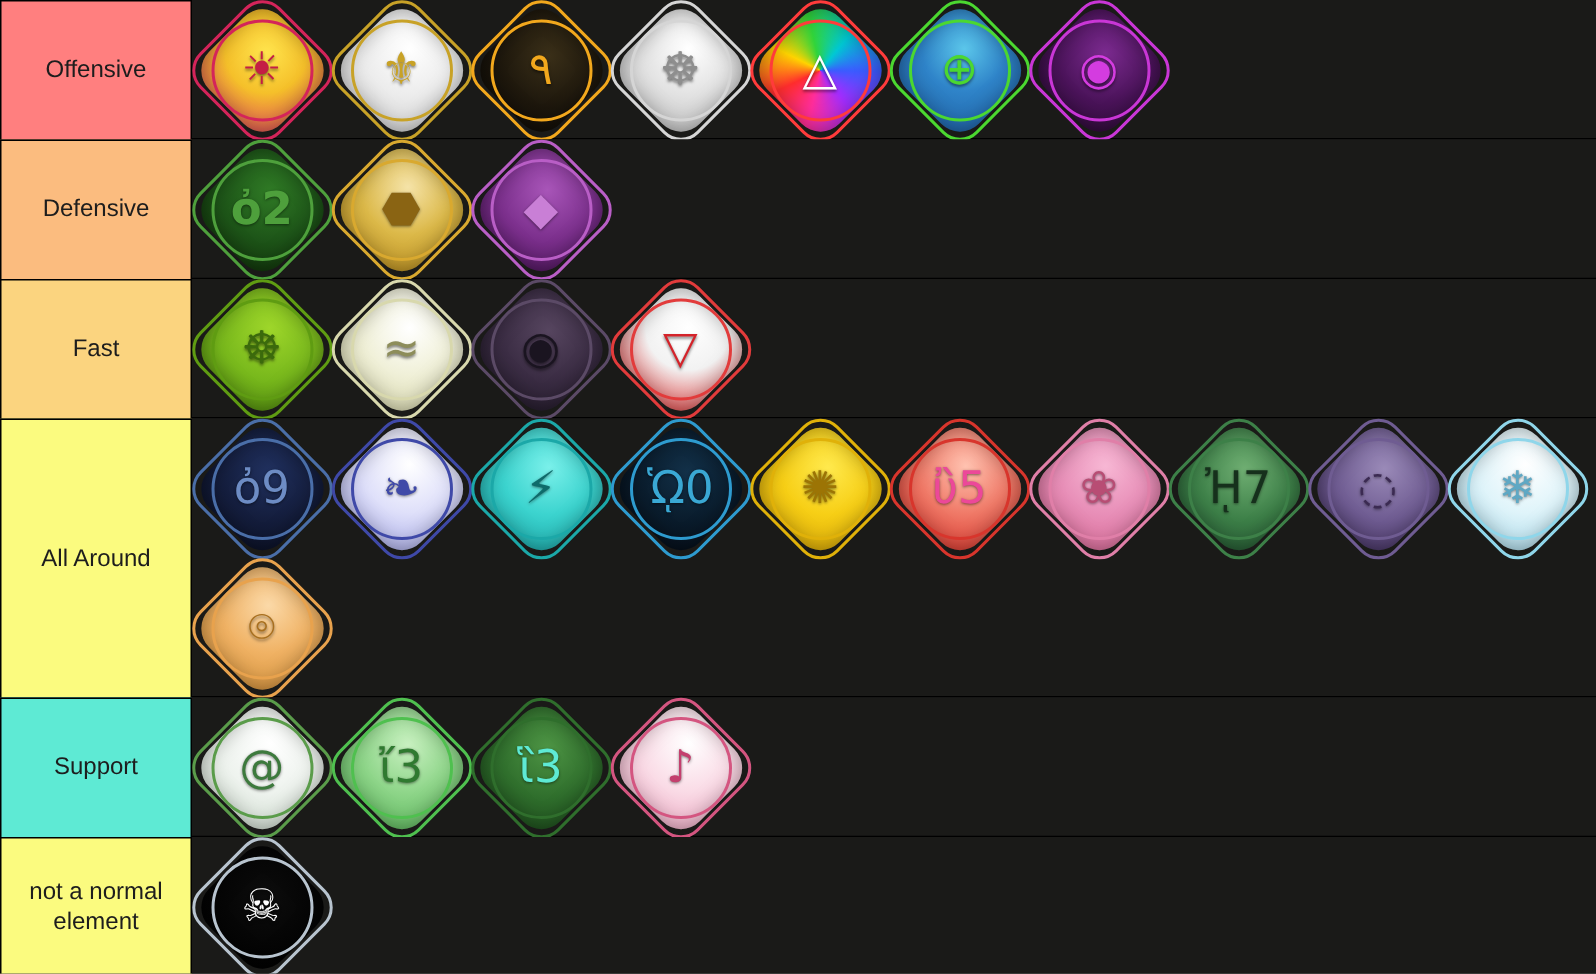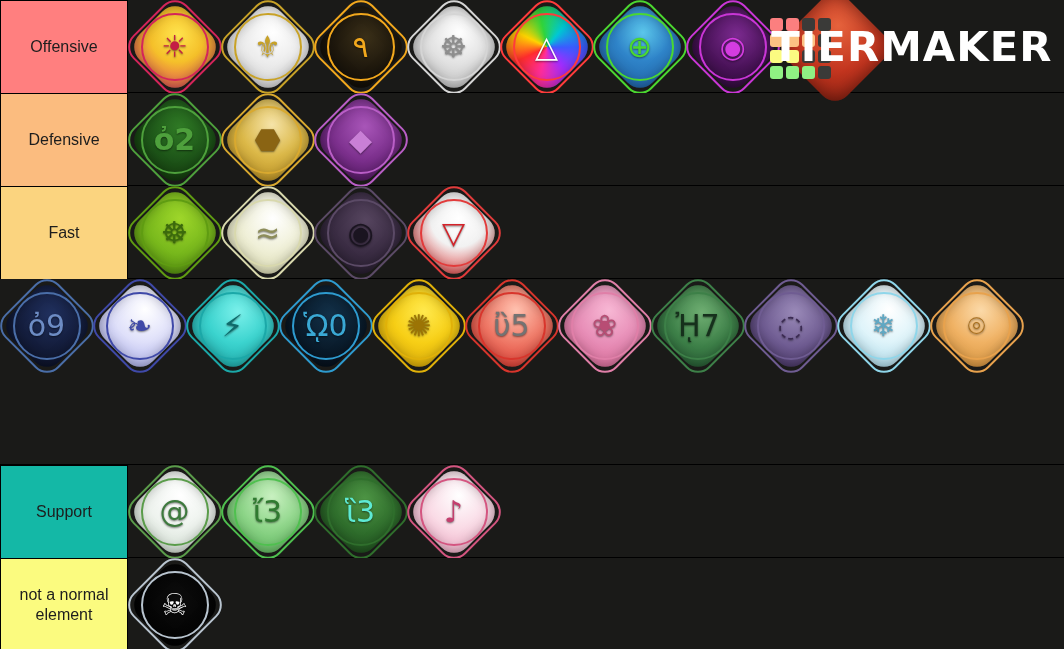--- a/index.html
+++ b/index.html
@@ -138,42 +138,20 @@
     font-family: "DejaVu Sans", sans-serif;
     text-transform: uppercase;
     transform: scaleX(1.02);
   }
 </style>
 </head>
 <body>
 
 <div id="tierlist">
 
-  <div id="watermark">
-    <div id="wm-diamond"></div>
-    <div id="wm-grid">
-        <i style="background: rgb(251, 127, 127);"></i>
-        <i style="background: rgb(251, 127, 127);"></i>
-        <i style="background: rgb(58, 58, 56);"></i>
-        <i style="background: rgb(58, 58, 56);"></i>
-        <i style="background: rgb(252, 193, 131);"></i>
-        <i style="background: rgb(252, 193, 131);"></i>
-        <i style="background: rgb(252, 193, 131);"></i>
-        <i style="background: rgb(58, 58, 56);"></i>
-        <i style="background: rgb(251, 251, 129);"></i>
-        <i style="background: rgb(251, 251, 129);"></i>
-        <i style="background: rgb(58, 58, 56);"></i>
-        <i style="background: rgb(58, 58, 56);"></i>
-        <i style="background: rgb(143, 241, 131);"></i>
-        <i style="background: rgb(143, 241, 131);"></i>
-        <i style="background: rgb(143, 241, 131);"></i>
-        <i style="background: rgb(58, 58, 56);"></i>
-      </div>
-    <div id="wm-text">TiERMAKER</div>
-  </div>
 
   <div id="rows">
       <div class="tier-row" style="height: 93px;">
         <div class="tier-label" style="background: rgb(255, 127, 127); height: 93px;">Offensive</div>
         <div class="tier-items">
           <div class="item">
             <div class="gem">
               <div class="body" style="background: radial-gradient(circle at 40% 35%, rgb(255, 228, 77) 0%, rgb(245, 192, 42) 45%, rgb(224, 69, 95) 100%);"></div>
               <div class="ringA" style="border-color: rgb(212, 36, 90);"></div>
               <div class="ringB" style="border-color: rgb(212, 36, 90);"></div>
@@ -290,20 +268,21 @@
             <div class="gem">
               <div class="body" style="background: radial-gradient(circle at 40% 30%, rgb(255, 255, 255) 0%, rgb(242, 242, 242) 45%, rgb(226, 59, 59) 100%);"></div>
               <div class="ringA" style="border-color: rgb(226, 59, 59);"></div>
               <div class="ringB" style="border-color: rgb(226, 59, 59);"></div>
               <span class="glyph" style="color: rgb(212, 35, 42);">▽</span>
             </div>
           </div>
         </div>
       </div>
       <div class="tier-row" style="height: 186px;">
+        <div class="tier-label" style="background: rgb(251, 251, 127); height: 186px;">All Around</div>
         <div class="tier-items">
           <div class="item">
             <div class="gem">
               <div class="body" style="background: radial-gradient(circle at 42% 34%, rgb(32, 48, 94) 0%, rgb(20, 29, 60) 55%, rgb(10, 15, 34) 100%);"></div>
               <div class="ringA" style="border-color: rgb(74, 110, 168);"></div>
               <div class="ringB" style="border-color: rgb(74, 110, 168);"></div>
               <span class="glyph" style="color: rgb(109, 140, 196);">ὀ9</span>
             </div>
           </div>
           <div class="item">
@@ -336,21 +315,21 @@
               <div class="ringA" style="border-color: rgb(224, 177, 9);"></div>
               <div class="ringB" style="border-color: rgb(224, 177, 9);"></div>
               <span class="glyph" style="color: rgb(156, 116, 5);">✺</span>
             </div>
           </div>
           <div class="item">
             <div class="gem">
               <div class="body" style="background: radial-gradient(circle at 38% 30%, rgb(255, 194, 176) 0%, rgb(240, 122, 104) 50%, rgb(216, 53, 44) 100%);"></div>
               <div class="ringA" style="border-color: rgb(216, 53, 44);"></div>
               <div class="ringB" style="border-color: rgb(216, 53, 44);"></div>
-              <span class="glyph" style="color: #737373;">ὒ5</span>
+              <span class="glyph" style="color: #ec4899;">ὒ5</span>
             </div>
           </div>
           <div class="item">
             <div class="gem">
               <div class="body" style="background: radial-gradient(circle at 38% 30%, rgb(247, 183, 212) 0%, rgb(232, 143, 184) 50%, rgb(217, 106, 151) 100%);"></div>
               <div class="ringA" style="border-color: rgb(224, 127, 168);"></div>
               <div class="ringB" style="border-color: rgb(224, 127, 168);"></div>
               <span class="glyph" style="color: rgb(184, 77, 116);">❀</span>
             </div>
           </div>
@@ -382,21 +361,21 @@
             <div class="gem">
               <div class="body" style="background: radial-gradient(circle at 38% 30%, rgb(251, 217, 168) 0%, rgb(240, 178, 100) 50%, rgb(212, 145, 58) 100%);"></div>
               <div class="ringA" style="border-color: rgb(232, 162, 77);"></div>
               <div class="ringB" style="border-color: rgb(232, 162, 77);"></div>
               <span class="glyph" style="color: rgb(168, 111, 30);">⌾</span>
             </div>
           </div>
         </div>
       </div>
       <div class="tier-row" style="height: 93px;">
-        <div class="tier-label" style="background: #14b8a6; height: 93px;">Support</div>
+        <div class="tier-label" style="background: #5eead4; height: 93px;">Support</div>
         <div class="tier-items">
           <div class="item">
             <div class="gem">
               <div class="body" style="background: radial-gradient(circle at 38% 28%, rgb(255, 255, 255) 0%, rgb(238, 243, 238) 50%, rgb(207, 220, 207) 100%);"></div>
               <div class="ringA" style="border-color: rgb(90, 156, 74);"></div>
               <div class="ringB" style="border-color: rgb(90, 156, 74);"></div>
               <span class="glyph" style="color: rgb(61, 122, 61);">@</span>
             </div>
           </div>
           <div class="item">

